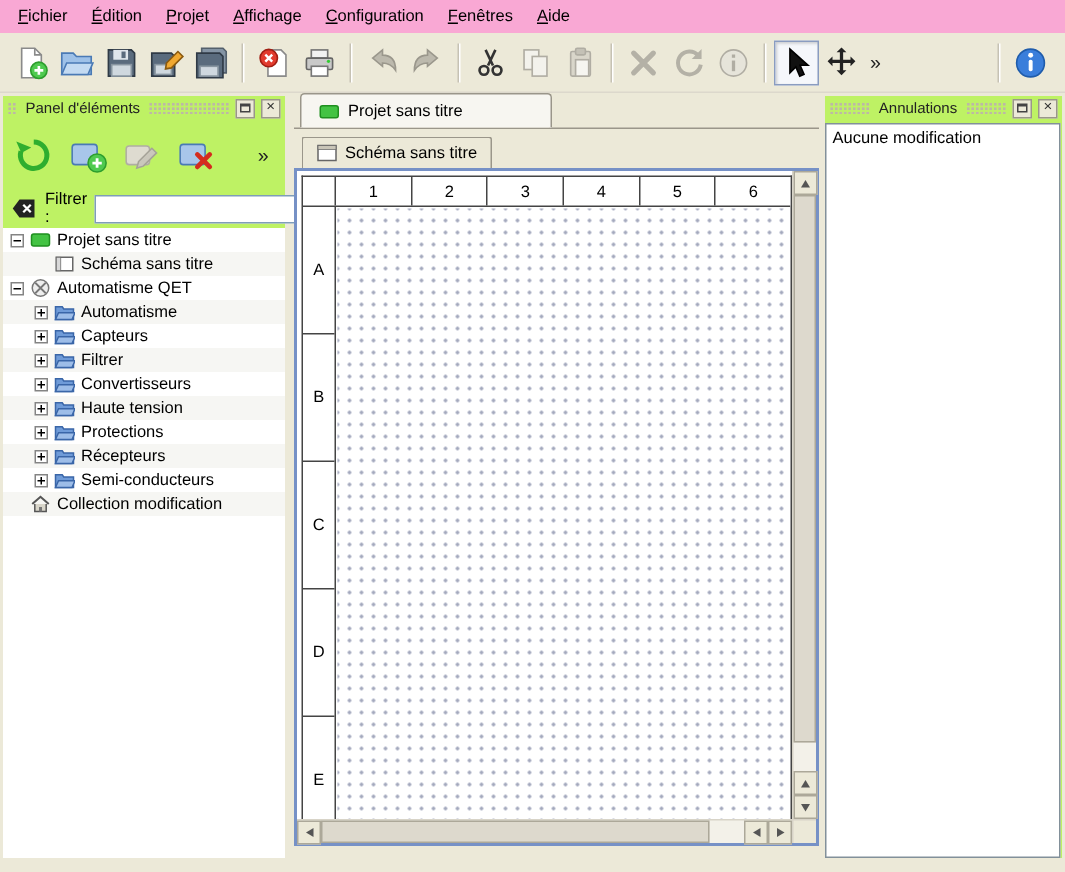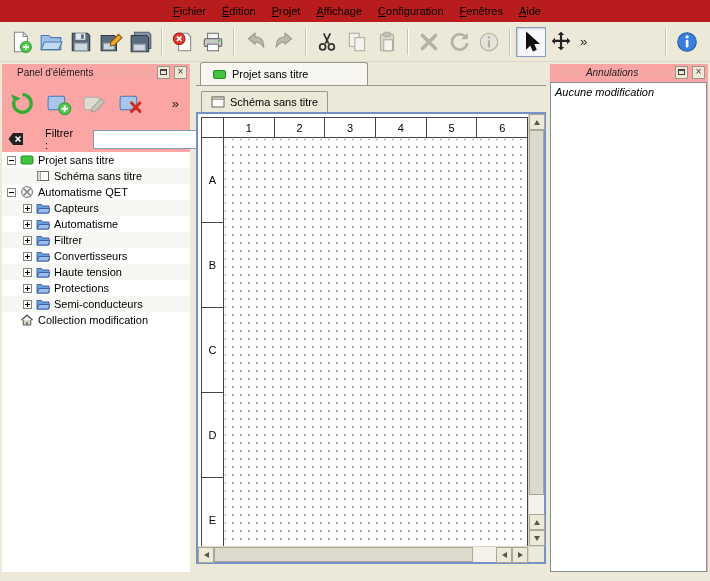--- a/index.html
+++ b/index.html
@@ -7,49 +7,49 @@
   body {
     position: relative;
     background:#ece9d8;
     font-family:"Liberation Sans", sans-serif;
     font-size:11px;
     color:#000;
     overflow:hidden;
   }
 
   
-  .menubar{position:absolute;top:0;left:0;right:0;height:22px;display:flex;align-items:center;padding-left:4px;background:#b91c1c;justify-content:center;}
+  .menubar{position:absolute;top:0;left:0;right:0;height:22px;display:flex;align-items:center;padding-left:4px;background:#f9a8d4;}
   .menu-item{display:inline-block;padding:4px 8px;cursor:default;}
   .menu-item::first-letter{text-decoration:underline;}
 
   
   .toolbar{position:absolute;top:22px;left:0;right:0;height:40px;display:flex;align-items:center;padding:0 8px 0 6px;border-bottom:1px solid #dcd8cc;}
   .tbtn{width:30px;height:30px;display:flex;align-items:center;justify-content:center;border:1px solid transparent;}
   .tbtn svg{width:24px;height:24px;}
   .tbtn.active{border:1px solid #8a9cc0;background:#f5f7fb;box-shadow:inset 1px 1px 2px rgba(0,0,0,.18);}
   .tsep{width:0;height:26px;border-left:1px solid #c6c2b4;border-right:1px solid #ffffff;margin:0 5px;}
   .more{font-size:13px;color:#222;padding:0 4px;cursor:default;}
   .spacer{flex:1;}
 
   
-  .dock{position:absolute;background:#fca5a5;}
+  .dock{position:absolute;background:#bef264;}
   .dock-title{height:16px;display:flex;align-items:center;gap:4px;padding:0 3px;}
   .grip{flex:1;height:8px;background-image:radial-gradient(#bdb8a6 1px, transparent 1px);background-size:3px 3px;}
   .grip.small{flex:0 0 6px;}
   .dock-title .dlabel{font-size:10px;color:#222;white-space:nowrap;padding:0 2px;}
   .dock-btn{width:13px;height:13px;border:1px solid #9a968a;background:#ece9d8;display:flex;align-items:center;justify-content:center;font-size:10px;line-height:10px;color:#333;cursor:default;}
   .float-glyph{width:7px;height:6px;border:1px solid #444;border-top-width:2px;}
 
   
   .left-dock{left:2px;top:64px;width:188px;height:508px;}
   .panel-tools{height:46px;display:flex;align-items:center;gap:9px;padding:0 7px;}
   .ptbtn{display:flex;align-items:center;justify-content:center;}
   .ptbtn svg{width:27px;height:27px;}
   .panel-tools .more{margin-left:auto;}
-  .filter-row{height:26px;display:flex;align-items:center;gap:20px;padding:0 5px;}
+  .filter-row{height:26px;display:flex;align-items:center;gap:5px;padding:0 5px;}
   .filter-clear svg{width:18px;height:18px;display:block;}
   .filter-input{flex:1;height:19px;border:1px solid #7f9db9;background:#fff;font:11px "Liberation Sans",sans-serif;padding:1px 3px;}
   .tree{position:absolute;top:88px;left:0;right:0;bottom:0;background:#fff;overflow:hidden;}
   .tree-row{height:16px;display:flex;align-items:center;gap:4px;cursor:default;}
   .tree-row:nth-child(even){background:#f6f6f3;}
   .tree-row.d0{padding-left:5px;}
   .tree-row.d1{padding-left:21px;}
   .expander{flex:0 0 9px;width:9px;height:9px;border:1px solid #848484;background:#fff;position:relative;}
   .expander.minus::before,.expander.plus::before{content:"";position:absolute;left:1px;right:1px;top:3px;height:1px;background:#000;}
   .expander.plus::after{content:"";position:absolute;top:1px;bottom:1px;left:3px;width:1px;background:#000;}
@@ -87,21 +87,21 @@
   .htrack{flex:1;position:relative;}
   .hthumb{position:absolute;top:0;bottom:0;left:0;width:92%;background:#ddd9cd;border:1px solid #aca899;}
   .scroll-corner{position:absolute;right:0;bottom:0;width:16px;height:16px;background:#ece9d8;border-left:1px solid #d8d4c8;border-top:1px solid #d8d4c8;}
   .tri{width:0;height:0;display:block;}
   .tri.up{border-left:3px solid transparent;border-right:3px solid transparent;border-bottom:5px solid #555;}
   .tri.down{border-left:3px solid transparent;border-right:3px solid transparent;border-top:5px solid #555;}
   .tri.left{border-top:3px solid transparent;border-bottom:3px solid transparent;border-right:5px solid #555;}
   .tri.right{border-top:3px solid transparent;border-bottom:3px solid transparent;border-left:5px solid #555;}
 
   
-  .right-dock{left:550px;top:64px;width:158px;height:508px;font-style:italic;}
+  .right-dock{left:550px;top:64px;width:158px;height:508px;}
   .undo-list{position:absolute;top:18px;left:0;right:1px;bottom:0;background:#fff;border:1px solid #82909a;padding:3px 4px;overflow:hidden;}
 </style>
 </head>
 <body>
 
 <div class="menubar">
   <span class="menu-item">Fichier</span>
   <span class="menu-item">Édition</span>
   <span class="menu-item">Projet</span>
   <span class="menu-item">Affichage</span>
@@ -321,40 +321,40 @@
       <span class="tree-label">Automatisme QET</span>
     </div>
     <div class="tree-row d1">
       <span class="expander plus"></span>
       <span class="tree-icon">
           <svg viewBox="0 0 14 14">
             <path d="M1 3.5h4.5l1 1.5H13v7H1z" fill="#6f9bd8" stroke="#3a66a8"></path>
             <path d="M1 12l2-4.5h11L12 12z" fill="#9dbde8" stroke="#3a66a8"></path>
           </svg>
         </span>
+      <span class="tree-label">Automatisme</span>
+    </div>
+    <div class="tree-row d1">
+      <span class="expander plus"></span>
+      <span class="tree-icon">
+          <svg viewBox="0 0 14 14">
+            <path d="M1 3.5h4.5l1 1.5H13v7H1z" fill="#6f9bd8" stroke="#3a66a8"></path>
+            <path d="M1 12l2-4.5h11L12 12z" fill="#9dbde8" stroke="#3a66a8"></path>
+          </svg>
+        </span>
       <span class="tree-label">Capteurs</span>
     </div>
     <div class="tree-row d1">
       <span class="expander plus"></span>
       <span class="tree-icon">
           <svg viewBox="0 0 14 14">
             <path d="M1 3.5h4.5l1 1.5H13v7H1z" fill="#6f9bd8" stroke="#3a66a8"></path>
             <path d="M1 12l2-4.5h11L12 12z" fill="#9dbde8" stroke="#3a66a8"></path>
           </svg>
         </span>
-      <span class="tree-label">Automatisme</span>
-    </div>
-    <div class="tree-row d1">
-      <span class="expander plus"></span>
-      <span class="tree-icon">
-          <svg viewBox="0 0 14 14">
-            <path d="M1 3.5h4.5l1 1.5H13v7H1z" fill="#6f9bd8" stroke="#3a66a8"></path>
-            <path d="M1 12l2-4.5h11L12 12z" fill="#9dbde8" stroke="#3a66a8"></path>
-          </svg>
-        </span>
       <span class="tree-label">Filtrer</span>
     </div>
     <div class="tree-row d1">
       <span class="expander plus"></span>
       <span class="tree-icon">
           <svg viewBox="0 0 14 14">
             <path d="M1 3.5h4.5l1 1.5H13v7H1z" fill="#6f9bd8" stroke="#3a66a8"></path>
             <path d="M1 12l2-4.5h11L12 12z" fill="#9dbde8" stroke="#3a66a8"></path>
           </svg>
         </span>
@@ -372,20 +372,30 @@
     </div>
     <div class="tree-row d1">
       <span class="expander plus"></span>
       <span class="tree-icon">
           <svg viewBox="0 0 14 14">
             <path d="M1 3.5h4.5l1 1.5H13v7H1z" fill="#6f9bd8" stroke="#3a66a8"></path>
             <path d="M1 12l2-4.5h11L12 12z" fill="#9dbde8" stroke="#3a66a8"></path>
           </svg>
         </span>
       <span class="tree-label">Protections</span>
+    </div>
+    <div class="tree-row d1">
+      <span class="expander plus"></span>
+      <span class="tree-icon">
+          <svg viewBox="0 0 14 14">
+            <path d="M1 3.5h4.5l1 1.5H13v7H1z" fill="#6f9bd8" stroke="#3a66a8"></path>
+            <path d="M1 12l2-4.5h11L12 12z" fill="#9dbde8" stroke="#3a66a8"></path>
+          </svg>
+        </span>
+      <span class="tree-label">Récepteurs</span>
     </div>
     <div class="tree-row d1">
       <span class="expander plus"></span>
       <span class="tree-icon">
           <svg viewBox="0 0 14 14">
             <path d="M1 3.5h4.5l1 1.5H13v7H1z" fill="#6f9bd8" stroke="#3a66a8"></path>
             <path d="M1 12l2-4.5h11L12 12z" fill="#9dbde8" stroke="#3a66a8"></path>
           </svg>
         </span>
       <span class="tree-label">Semi-conducteurs</span>

